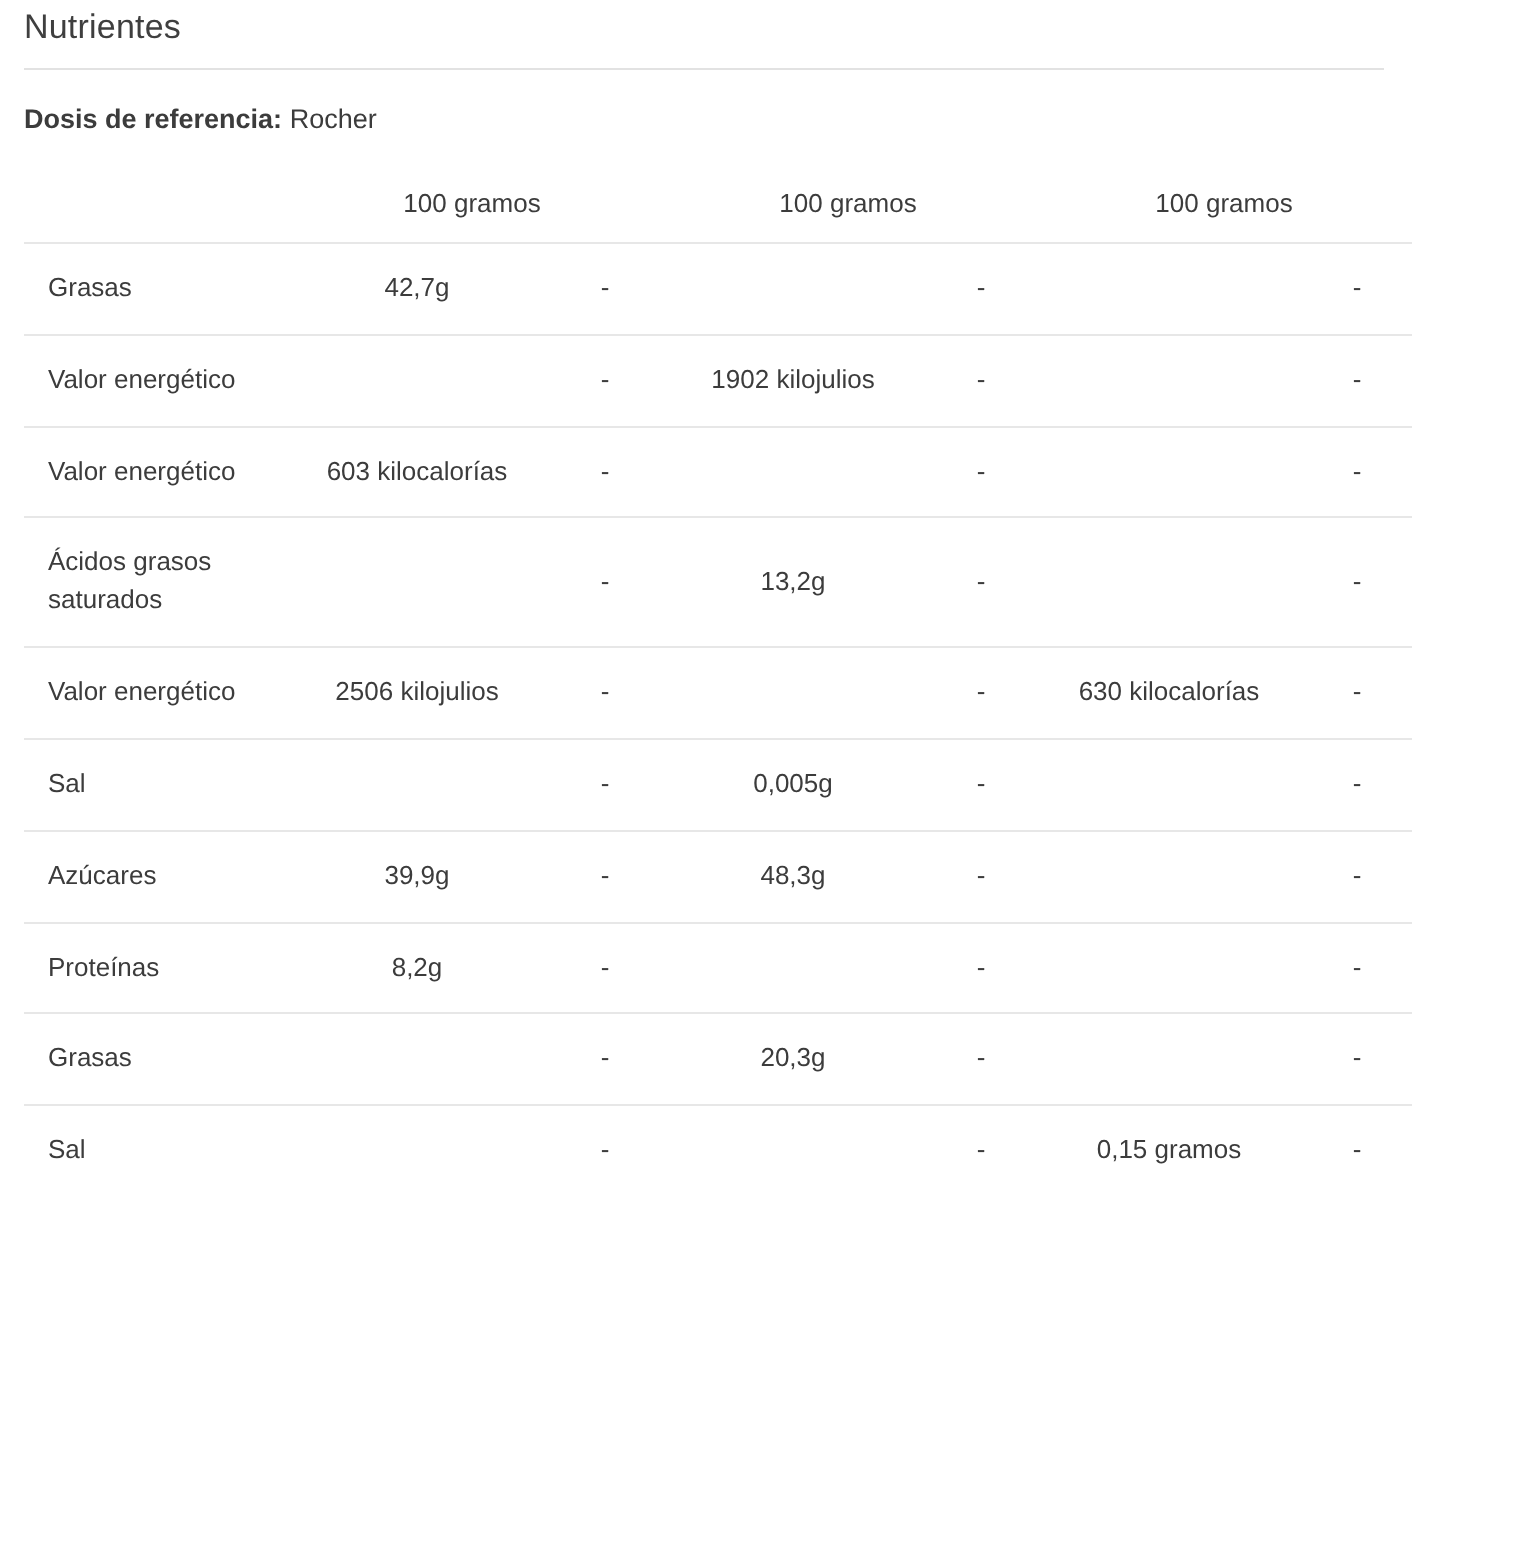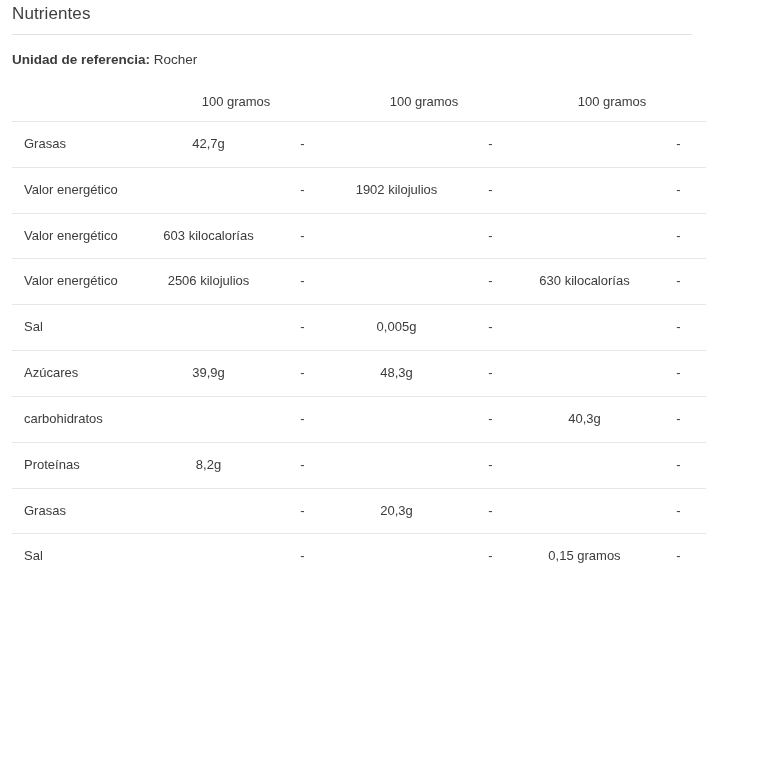--- a/index.html
+++ b/index.html
@@ -99,21 +99,21 @@
 </style>
 </head>
 <body>
 
 <div class="page">
 
   <h2 class="section-title">Nutrientes</h2>
   <div class="title-rule"></div>
 
   <div class="reference-dose">
-    <span class="label">Unidad de referencia:</span>
+    <span class="label">Dosis de referencia:</span>
     <span class="value">Rocher</span>
   </div>
 
   <table class="nutrients">
     <colgroup>
       <col class="c-name">
       <col class="c-amount">
       <col class="c-vrn">
       <col class="c-amount">
       <col class="c-vrn">
@@ -150,20 +150,29 @@
       <tr>
         <td class="name">Valor energético</td>
         <td class="val">603 kilocalorías</td>
         <td class="vrn">-</td>
         <td class="val"></td>
         <td class="vrn">-</td>
         <td class="val"></td>
         <td class="vrn">-</td>
       </tr>
       <tr>
+        <td class="name">Ácidos grasos saturados</td>
+        <td class="val"></td>
+        <td class="vrn">-</td>
+        <td class="val">13,2g</td>
+        <td class="vrn">-</td>
+        <td class="val"></td>
+        <td class="vrn">-</td>
+      </tr>
+      <tr>
         <td class="name">Valor energético</td>
         <td class="val">2506 kilojulios</td>
         <td class="vrn">-</td>
         <td class="val"></td>
         <td class="vrn">-</td>
         <td class="val">630 kilocalorías</td>
         <td class="vrn">-</td>
       </tr>
       <tr>
         <td class="name">Sal</td>
@@ -177,29 +186,20 @@
       <tr>
         <td class="name">Azúcares</td>
         <td class="val">39,9g</td>
         <td class="vrn">-</td>
         <td class="val">48,3g</td>
         <td class="vrn">-</td>
         <td class="val"></td>
         <td class="vrn">-</td>
       </tr>
       <tr>
-        <td class="name">carbohidratos</td>
-        <td class="val"></td>
-        <td class="vrn">-</td>
-        <td class="val"></td>
-        <td class="vrn">-</td>
-        <td class="val">40,3g</td>
-        <td class="vrn">-</td>
-      </tr>
-      <tr>
         <td class="name">Proteínas</td>
         <td class="val">8,2g</td>
         <td class="vrn">-</td>
         <td class="val"></td>
         <td class="vrn">-</td>
         <td class="val"></td>
         <td class="vrn">-</td>
       </tr>
       <tr>
         <td class="name">Grasas</td>

